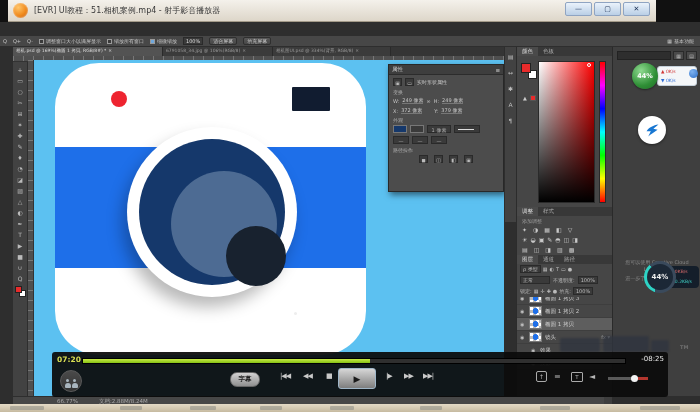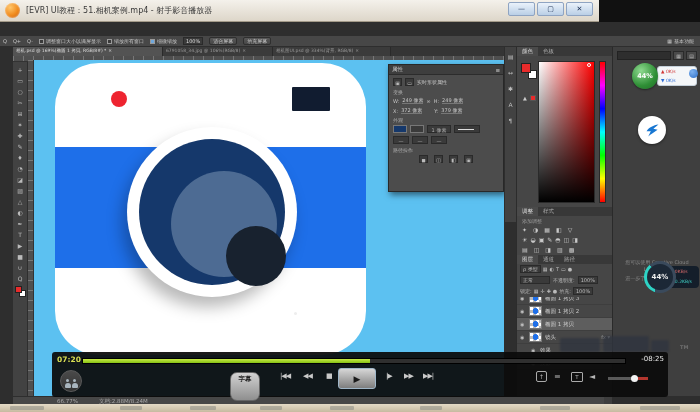--- a/index.html
+++ b/index.html
@@ -1,20 +1,20 @@
 <!DOCTYPE html>
 <html><head>
 <meta charset="utf-8">
 <style>
   html,body{margin:0;padding:0;background:#888;}
   *{box-sizing:border-box;font-family:"DejaVu Sans","Liberation Sans",sans-serif;}
   #stage{position:relative;width:700px;height:412px;overflow:hidden;background:#111;}
   .abs{position:absolute;}
   
-  .titlebar{left:0;top:0;width:599px;height:22px;background:linear-gradient(#F4F1EB,#DDD6C9);border-bottom:1px solid #A39A89;padding-left:36px;}
+  .titlebar{left:8px;top:0;width:648px;height:22px;background:linear-gradient(#F4F1EB,#DDD6C9);border-bottom:1px solid #A39A89;padding-left:36px;}
   .app-ico{left:5px;top:3px;width:15px;height:15px;border-radius:50%;background:radial-gradient(circle at 35% 30%,#FFC66B,#F08A1D 55%,#C05A10);box-shadow:inset 0 0 2px rgba(255,255,255,.7);}
   .title-text{left:26px;top:5px;font-size:8px;color:#3A3A3A;white-space:nowrap;}
   .winbtns{right:6px;top:2px;display:flex;gap:2px;}
   .winbtn{width:27px;height:14px;border:1px solid #8FA4C2;border-radius:2px;background:linear-gradient(#EAF2FB,#BACFE6);color:#22375A;font-size:7px;line-height:12px;text-align:center;}
   
   .video{left:0;top:22px;width:700px;height:382px;background:#2E2E2E;}
   .menubar{left:0;top:2px;width:700px;height:12px;background:#3C3C3C;border-bottom:1px solid #2A2A2A;display:flex;align-items:center;}
   .pslogo{color:#4FB3FF;font-weight:bold;font-size:7px;margin:0 8px 0 4px;}
   .menu-item{font-size:5.5px;color:#C9C9C9;margin-right:7px;white-space:nowrap;}
   .optionsbar{left:0;top:14px;width:700px;height:11px;background:#474747;border-bottom:1px solid #2E2E2E;display:flex;align-items:center;font-size:5px;color:#C5C5C5;}
@@ -116,21 +116,21 @@
   
   .cbar{left:52px;top:330px;width:616px;height:45px;background:rgba(12,12,12,.94);border-radius:3px;z-index:50;}
   .elapsed{left:5px;top:3px;font-size:7.5px;font-weight:bold;color:#D8DE52;}
   .ptrack{left:30px;top:6px;width:544px;height:6px;background:#2F2F2F;border:1px solid #000;}
   .pfill{height:100%;width:53%;background:linear-gradient(180deg,#C6E945,#86C214);}
   .remaining{right:4px;top:3px;font-size:7px;color:#E8E8E8;}
   .ppl{left:8px;top:18px;width:22px;height:22px;border-radius:50%;background:linear-gradient(#4A4A4A,#333);border:1px solid #5A5A5A;display:flex;align-items:flex-end;justify-content:center;gap:1px;padding-bottom:3px;}
   .ppl i{display:block;width:6px;height:9px;position:relative;}
   .ppl i::before{content:"";position:absolute;top:0;left:1.5px;width:3px;height:3px;border-radius:50%;background:#A9B6BF;}
   .ppl i::after{content:"";position:absolute;bottom:0;left:0;width:6px;height:5px;border-radius:3px 3px 1px 1px;background:#A9B6BF;}
-  .subbtn{left:178px;top:20px;width:30px;height:29px;border-radius:7px;background:linear-gradient(#D2D2D2,#8F8F8F);border:1px solid #666;color:#1E1E1E;font-size:6.5px;font-weight:bold;text-align:center;line-height:12px;}
+  .subbtn{left:178px;top:20px;width:30px;height:15px;border-radius:7px;background:linear-gradient(#D2D2D2,#8F8F8F);border:1px solid #666;color:#1E1E1E;font-size:6.5px;font-weight:bold;text-align:center;line-height:12px;}
   .tbtn{top:20px;font-size:7px;color:#C9C9C9;letter-spacing:-1px;white-space:nowrap;}
   .playbtn{left:286px;top:16px;width:38px;height:21px;border-radius:3px;border:1px solid #9FB6C8;background:linear-gradient(#D6D6D6,#7E7E7E);color:#1A1A1A;font-size:9px;text-align:center;line-height:20px;}
   .ricon{top:20px;font-size:8px;color:#B5B5B5;}
   .sharebox{left:484px;top:19px;width:11px;height:11px;border:1px solid #AAA;border-radius:2px;color:#B5B5B5;font-size:6px;text-align:center;line-height:10px;}
   .shotbox{left:519px;top:20px;width:12px;height:10px;border:1px solid #AAA;border-radius:1px;color:#B5B5B5;font-size:5.5px;text-align:center;line-height:9px;}
   .vslider{left:556px;top:25px;width:40px;height:3px;background:#5A5A5A;}
   .vslider .red{position:absolute;right:0;top:0;width:10px;height:3px;background:#B3362E;}
   .vknob{position:absolute;left:23px;top:-2px;width:7px;height:7px;border-radius:50%;background:#F2F2F2;}
   
   .taskbar{left:0;top:404px;width:700px;height:8px;background:linear-gradient(#E4DAC6,#C6BAA0);z-index:60;}

